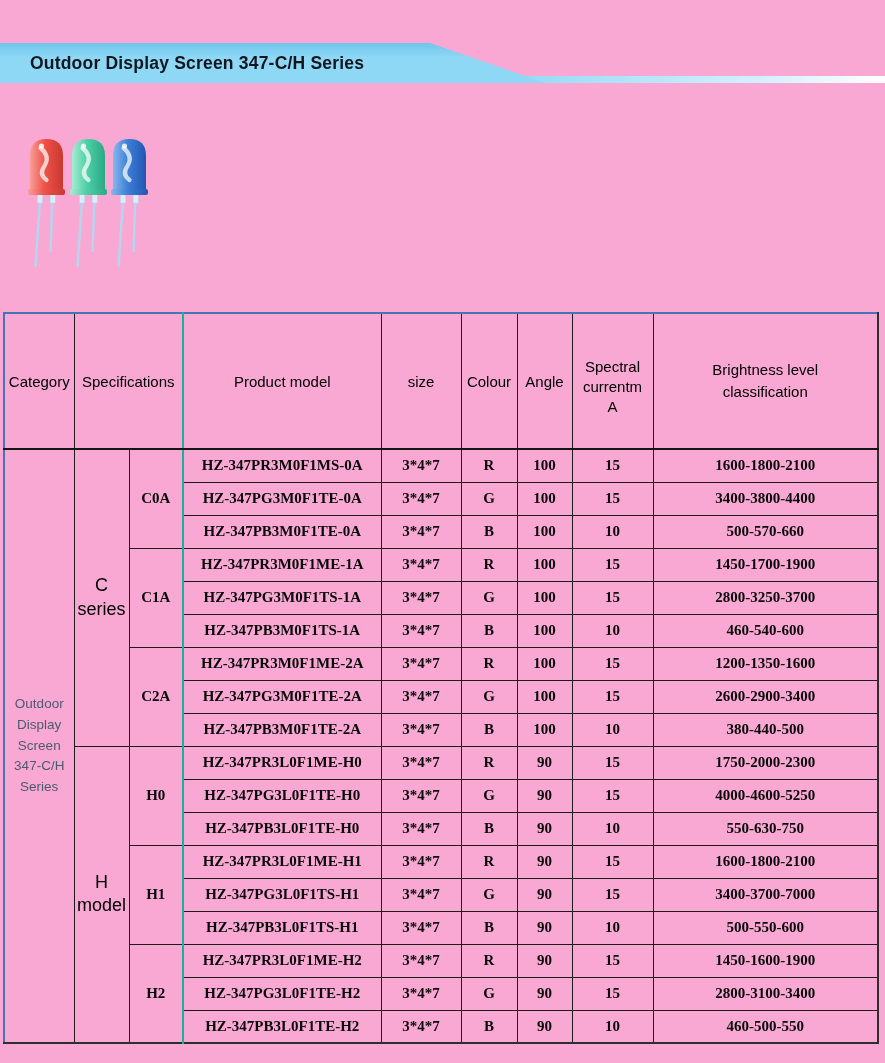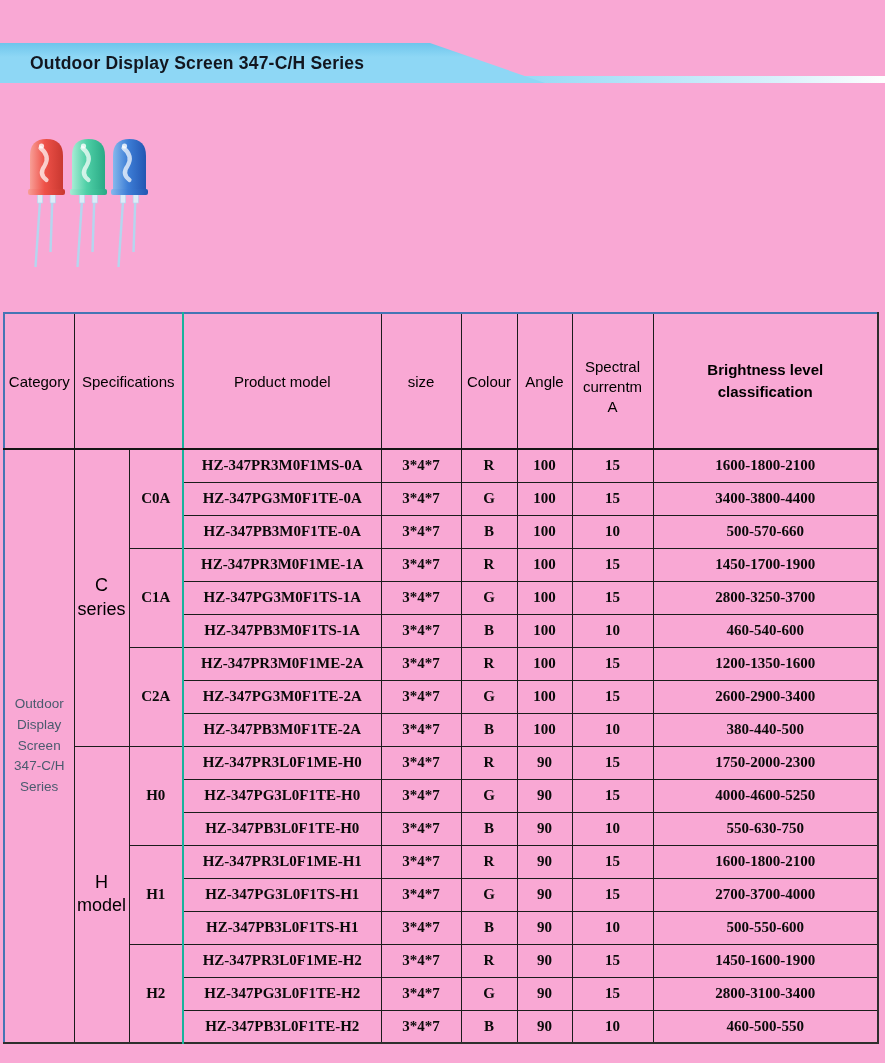--- a/index.html
+++ b/index.html
@@ -24,21 +24,21 @@
     border-left:2px solid var(--outer-border-blue);
     border-top:2px solid var(--outer-border-blue);
     border-right:2px solid #2e2e2e;
     border-bottom:2px solid #2e2e2e;}
   table.spec th, table.spec td{border:1px solid var(--grid-line);text-align:center;vertical-align:middle;
     padding:0 2px;overflow:hidden;}
   table.spec thead tr{height:136px;}
   table.spec tbody tr{height:33px;}
   th{font-weight:normal;font-size:15px;color:#000;}
   th .wrap-narrow{display:inline-block;max-width:72px;line-height:1.35;margin-top:12px;}
-  th .wrap-bright{display:inline-block;max-width:140px;line-height:1.5;font-weight:bold;}
+  th .wrap-bright{display:inline-block;max-width:140px;line-height:1.5;}
   td.d-cell{font-family:"Liberation Serif",serif;font-weight:bold;font-size:15px;color:#0a0a0a;}
   td.series-cell{font-size:18px;color:#000;line-height:1.3;}
   td.cat-cell{font-size:13.5px;color:var(--category-text);line-height:1.55;}
   .b-teal-r{border-right:2px solid var(--teal-divider) !important;margin-left:22px;}
   .b-teal-l{border-left:2px solid var(--teal-divider) !important;}
   thead th{border-bottom:2px solid #151515 !important;}
 </style>
 </head>
 <body>
 
@@ -237,21 +237,21 @@
           <td class="d-cell">90</td>
           <td class="d-cell">15</td>
           <td class="d-cell">1600-1800-2100</td>
         </tr>
         <tr>
           <td class="d-cell b-teal-l">HZ-347PG3L0F1TS-H1</td>
           <td class="d-cell">3*4*7</td>
           <td class="d-cell">G</td>
           <td class="d-cell">90</td>
           <td class="d-cell">15</td>
-          <td class="d-cell">2700-3700-4000</td>
+          <td class="d-cell">3400-3700-7000</td>
         </tr>
         <tr>
           <td class="d-cell b-teal-l">HZ-347PB3L0F1TS-H1</td>
           <td class="d-cell">3*4*7</td>
           <td class="d-cell">B</td>
           <td class="d-cell">90</td>
           <td class="d-cell">10</td>
           <td class="d-cell">500-550-600</td>
         </tr>
         <tr>

